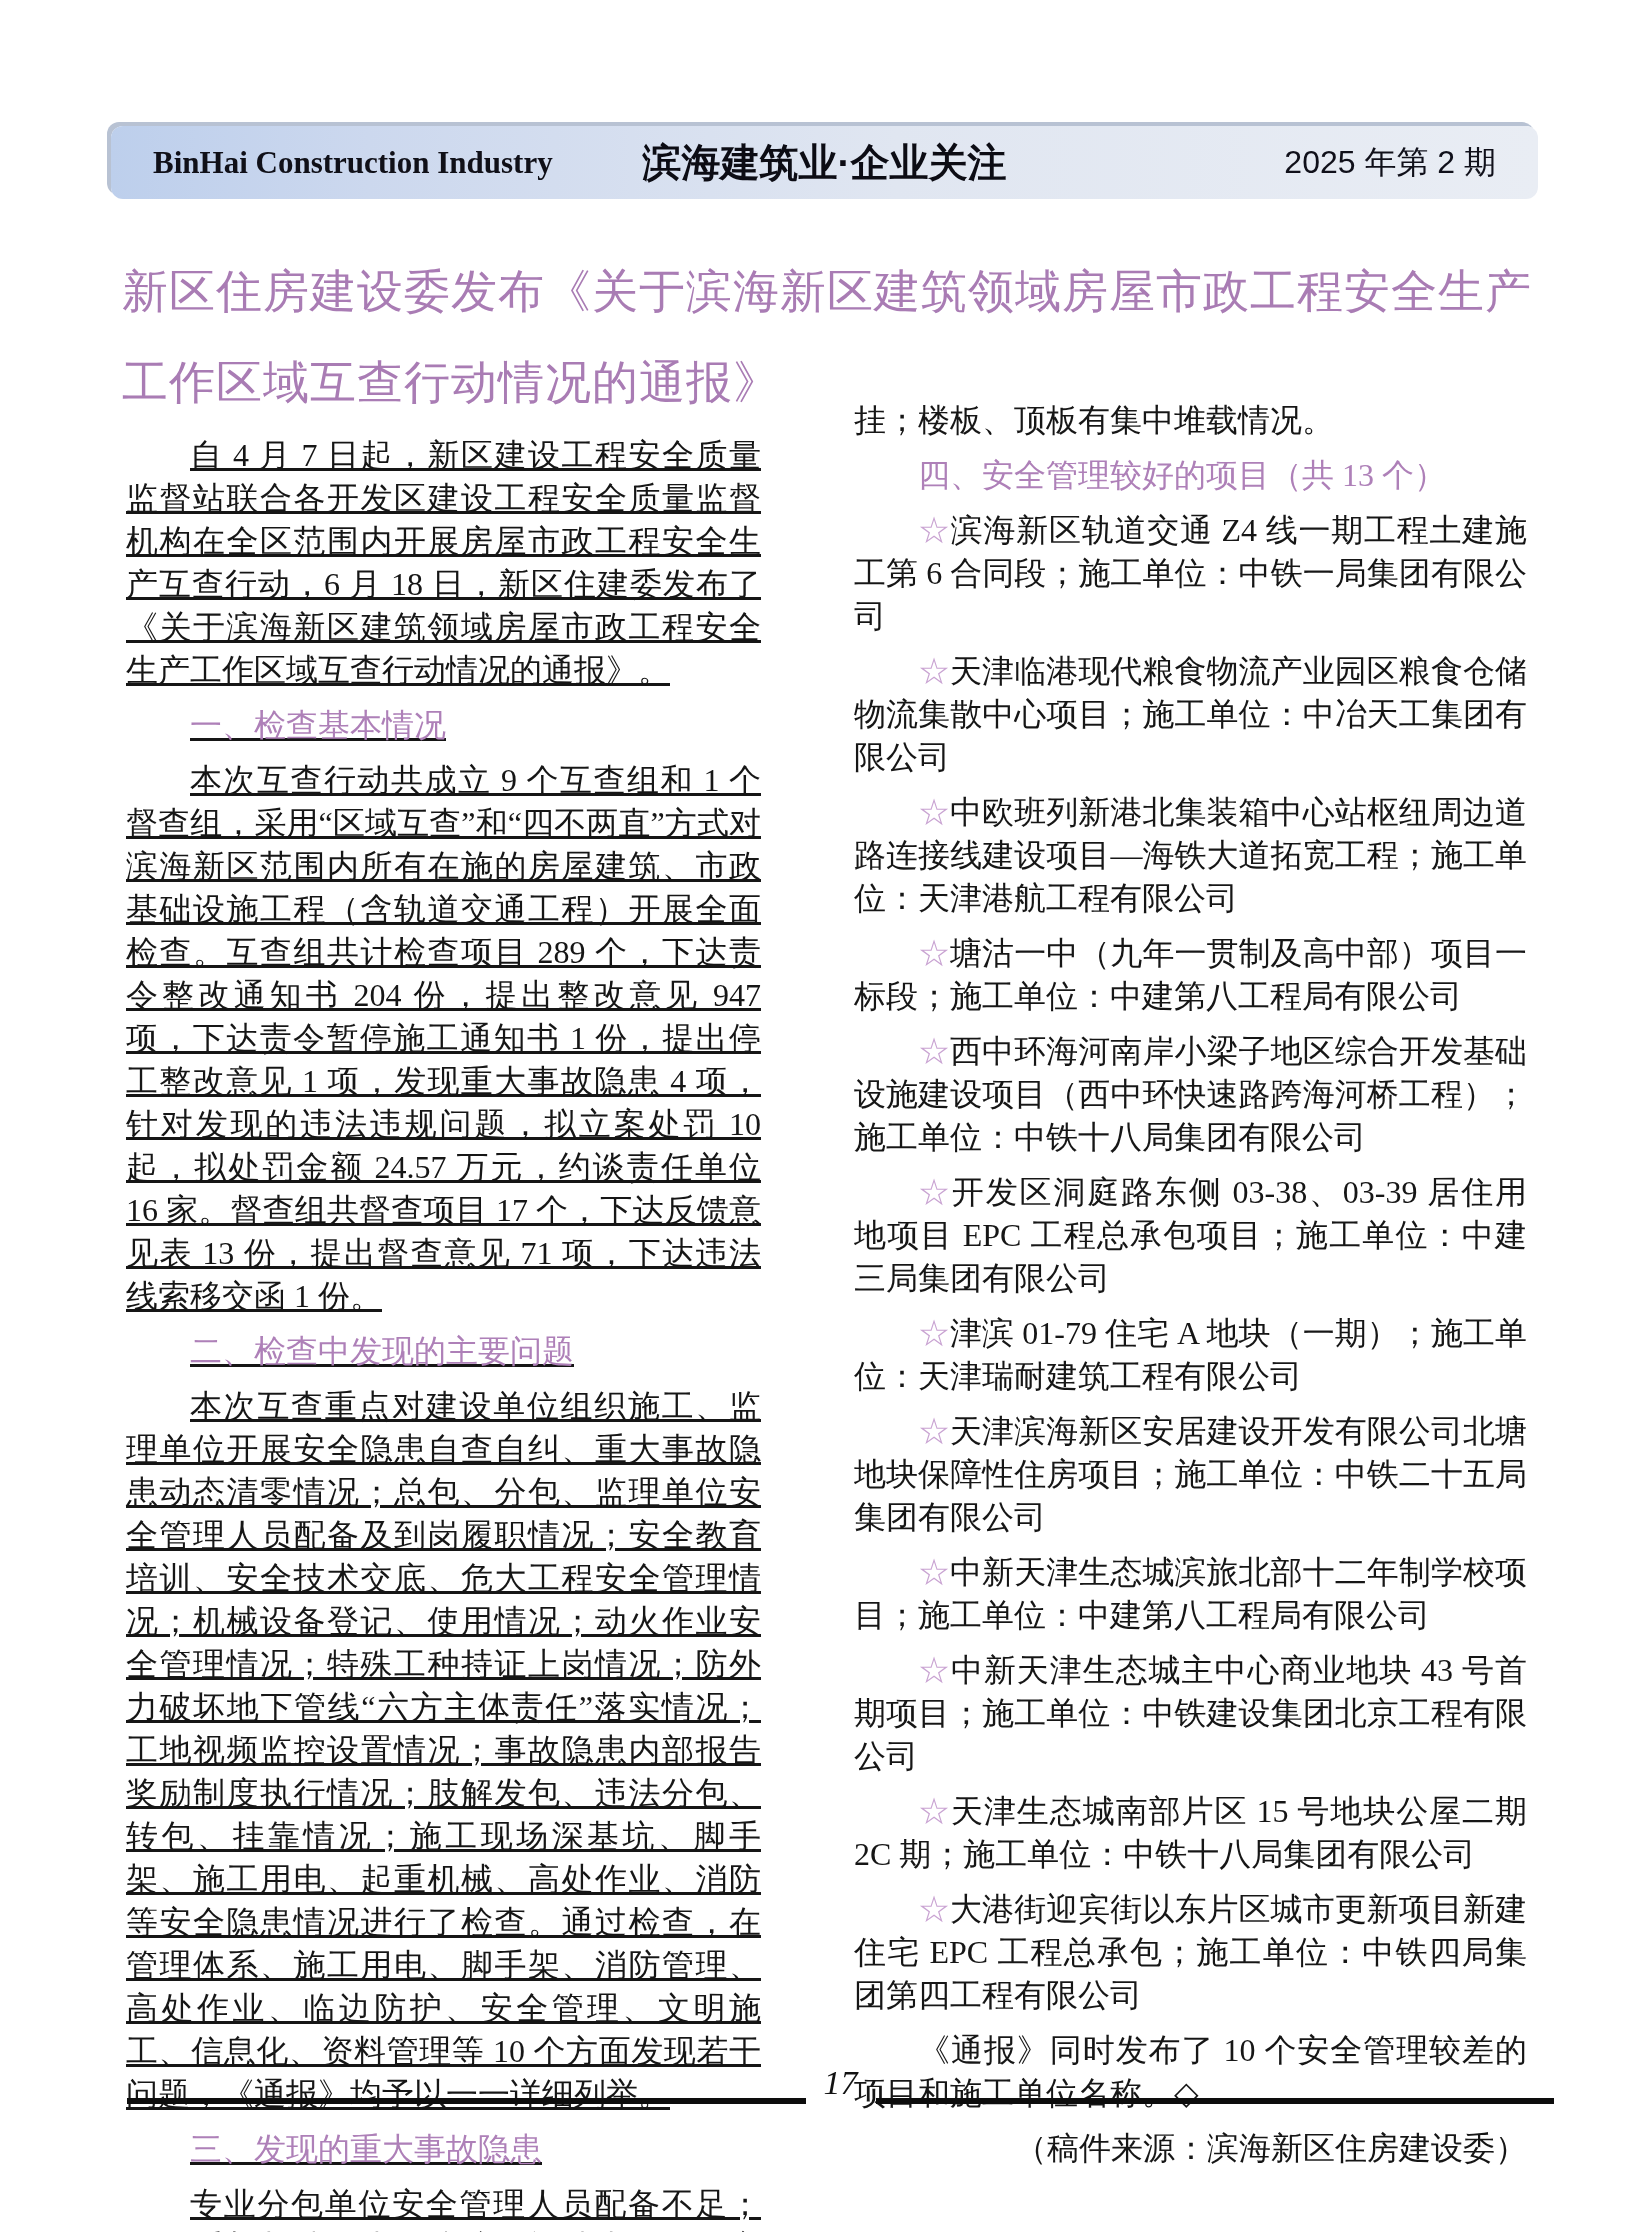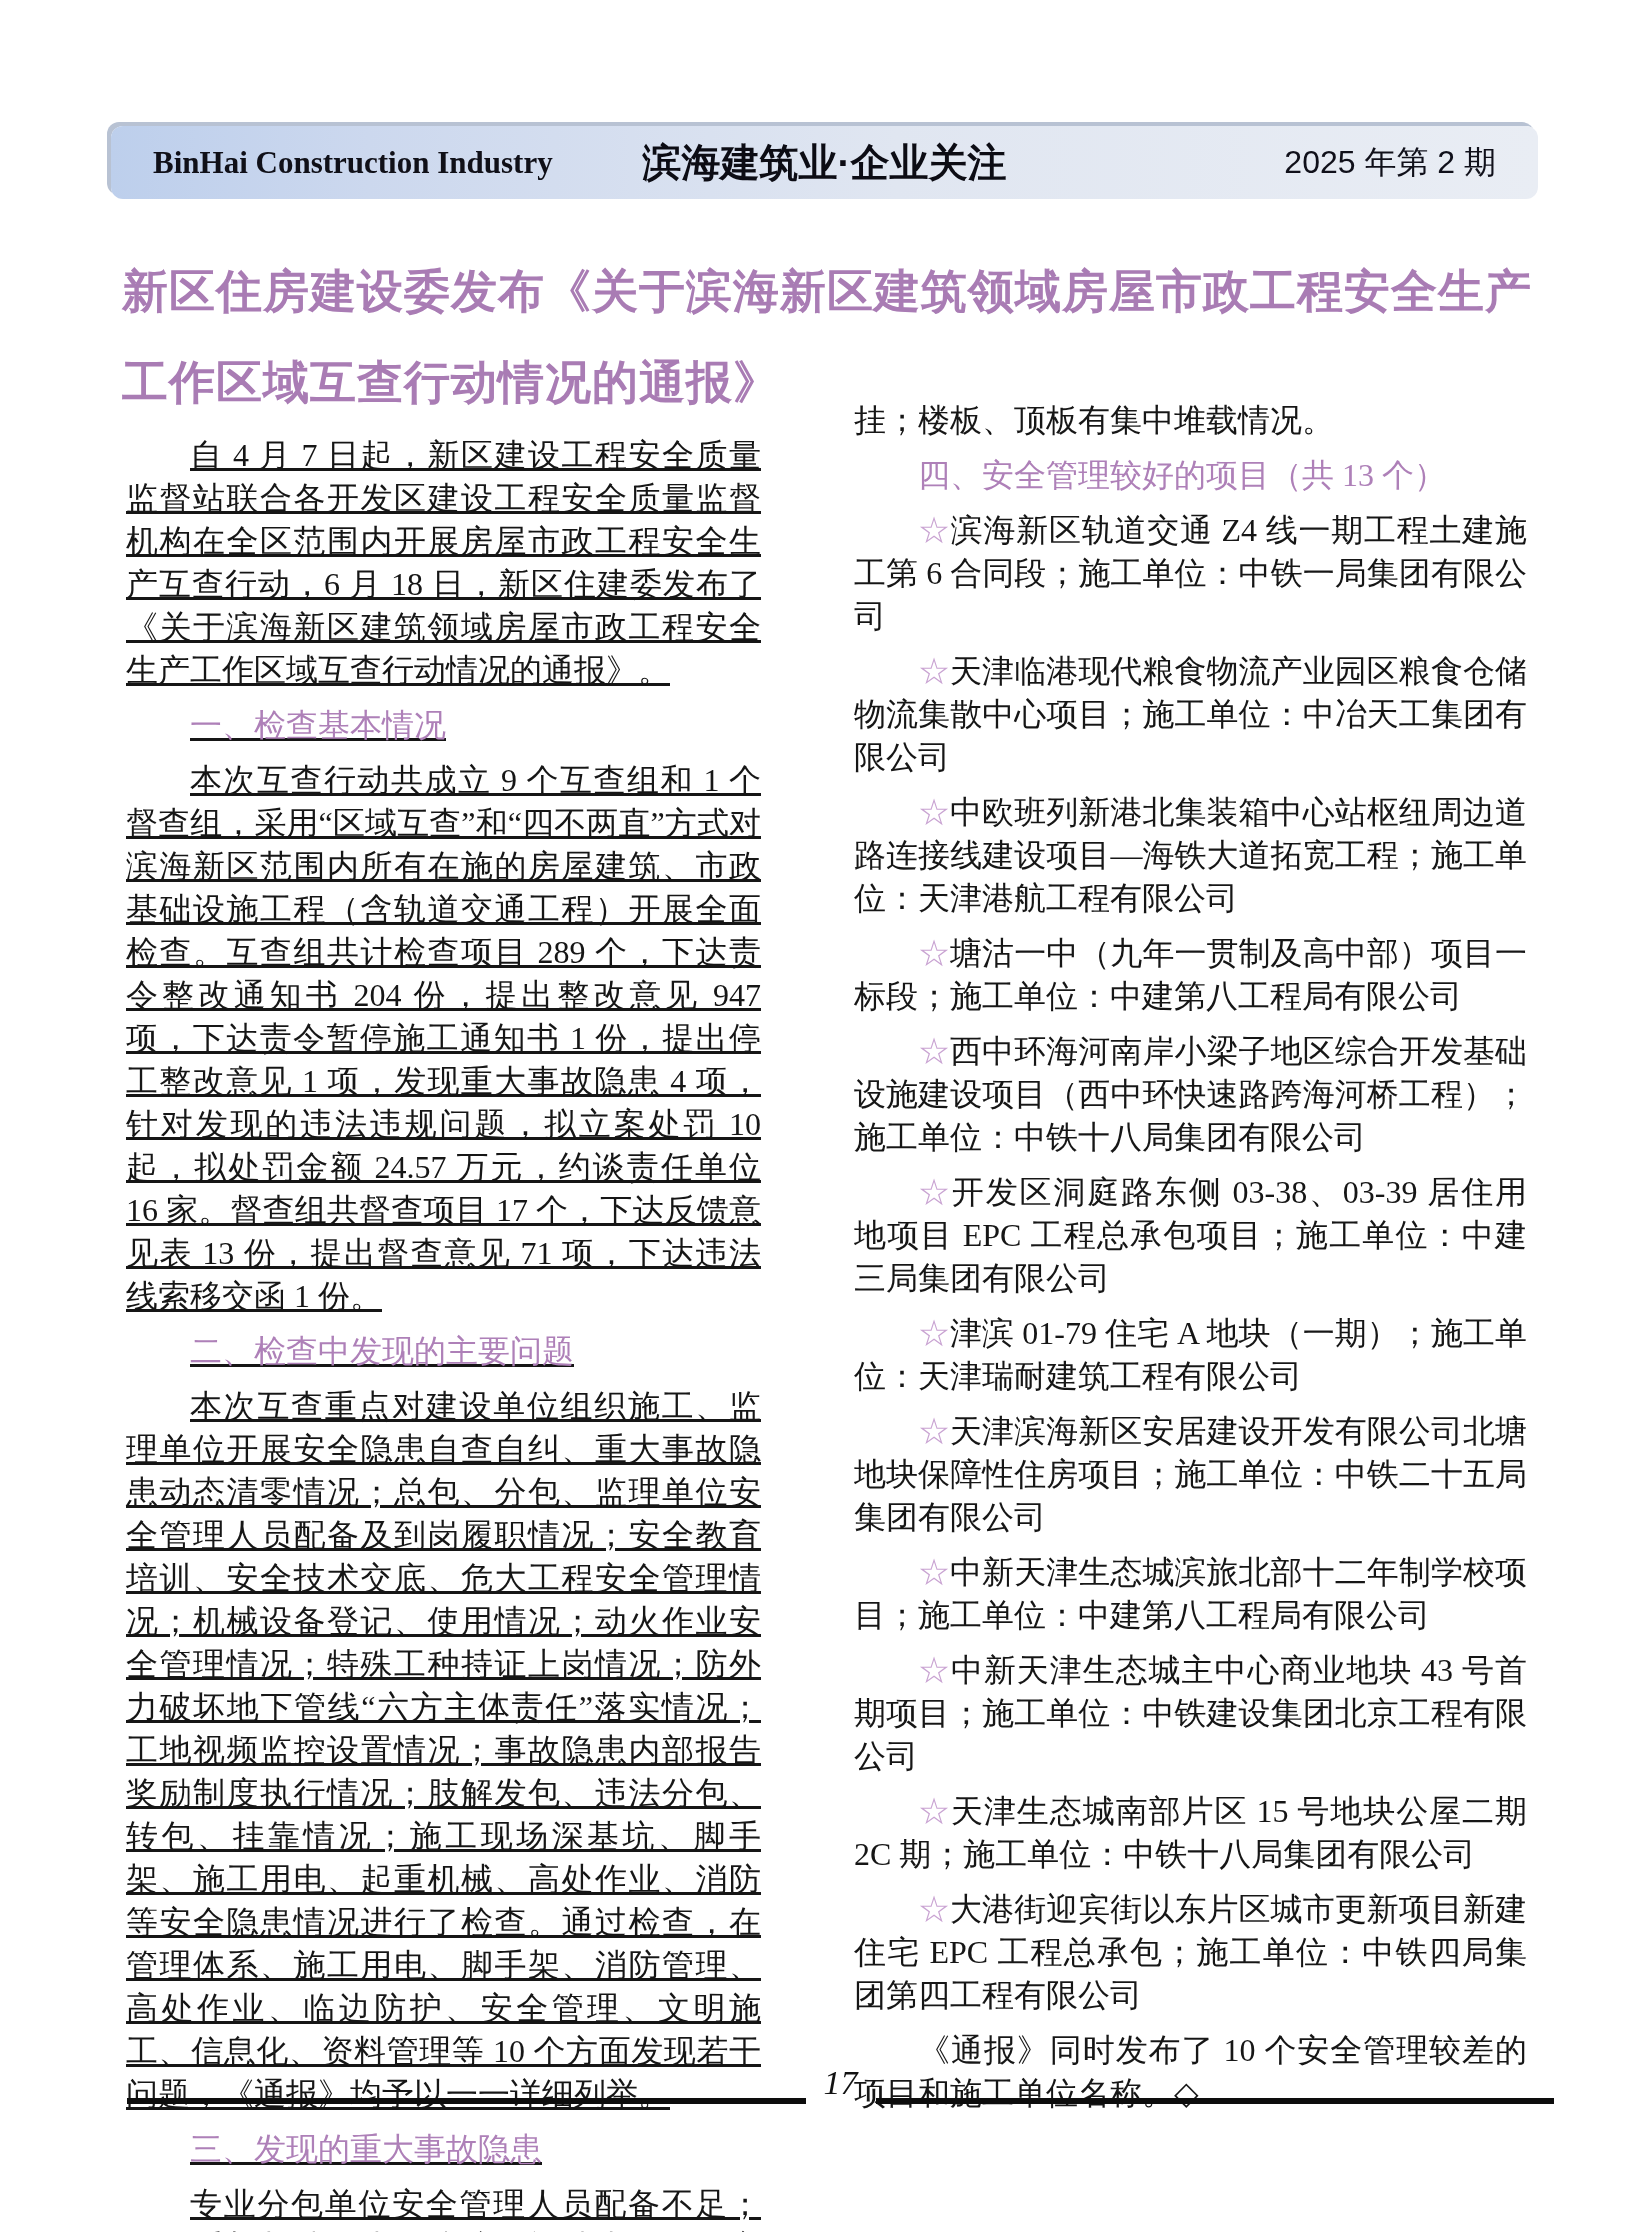--- a/index.html
+++ b/index.html
@@ -30,21 +30,21 @@
     font-weight:bold;font-size:39px;color:#0c0c14;white-space:nowrap;
   }
   .header-issue{
     font-family:"Liberation Sans","DejaVu Sans",sans-serif;
     font-size:32px;color:#10101a;white-space:nowrap;
   }
   
   .article-title{
     position:absolute;left:114px;top:246px;width:1429px;
     font-family:"Liberation Sans","DejaVu Sans",sans-serif;
-    font-weight:bold;font-size:46px;line-height:91px;
+    font-weight:normal;font-size:46px;line-height:91px;
     color:#a97cb4;letter-spacing:1px;
   }
   .article-title .tl{padding-left:8px;white-space:nowrap;}
   
   .col{
     position:absolute;
     font-size:32px;line-height:43px;
     text-align:justify;
     color:#161616;
   }
@@ -103,20 +103,21 @@
     <p class="indent"><span class="star">☆</span><span>西中环海河南岸小梁子地区综合开发基础设施建设项目（西中环快速路跨海河桥工程）；施工单位：中铁十八局集团有限公司</span></p>
     <p class="indent"><span class="star">☆</span><span>开发区洞庭路东侧 03-38、03-39 居住用地项目 EPC 工程总承包项目；施工单位：中建三局集团有限公司</span></p>
     <p class="indent"><span class="star">☆</span><span>津滨 01-79 住宅 A 地块（一期）；施工单位：天津瑞耐建筑工程有限公司</span></p>
     <p class="indent"><span class="star">☆</span><span>天津滨海新区安居建设开发有限公司北塘地块保障性住房项目；施工单位：中铁二十五局集团有限公司</span></p>
     <p class="indent"><span class="star">☆</span><span>中新天津生态城滨旅北部十二年制学校项目；施工单位：中建第八工程局有限公司</span></p>
     <p class="indent"><span class="star">☆</span><span>中新天津生态城主中心商业地块 43 号首期项目；施工单位：中铁建设集团北京工程有限公司</span></p>
     <p class="indent"><span class="star">☆</span><span>天津生态城南部片区 15 号地块公屋二期 2C 期；施工单位：中铁十八局集团有限公司</span></p>
     <p class="indent"><span class="star">☆</span><span>大港街迎宾街以东片区城市更新项目新建住宅 EPC 工程总承包；施工单位：中铁四局集团第四工程有限公司</span></p>
 
     <p class="indent">《通报》同时发布了 10 个安全管理较差的项目和施工单位名称。◇</p>
+    <p class="source-line">（稿件来源：滨海新区住房建设委）</p>
   </div>
 
   <div class="footer">
     <div class="rule"></div>
     <span class="page-number">17</span>
     <div class="rule"></div>
   </div>
 
 </div>
 

